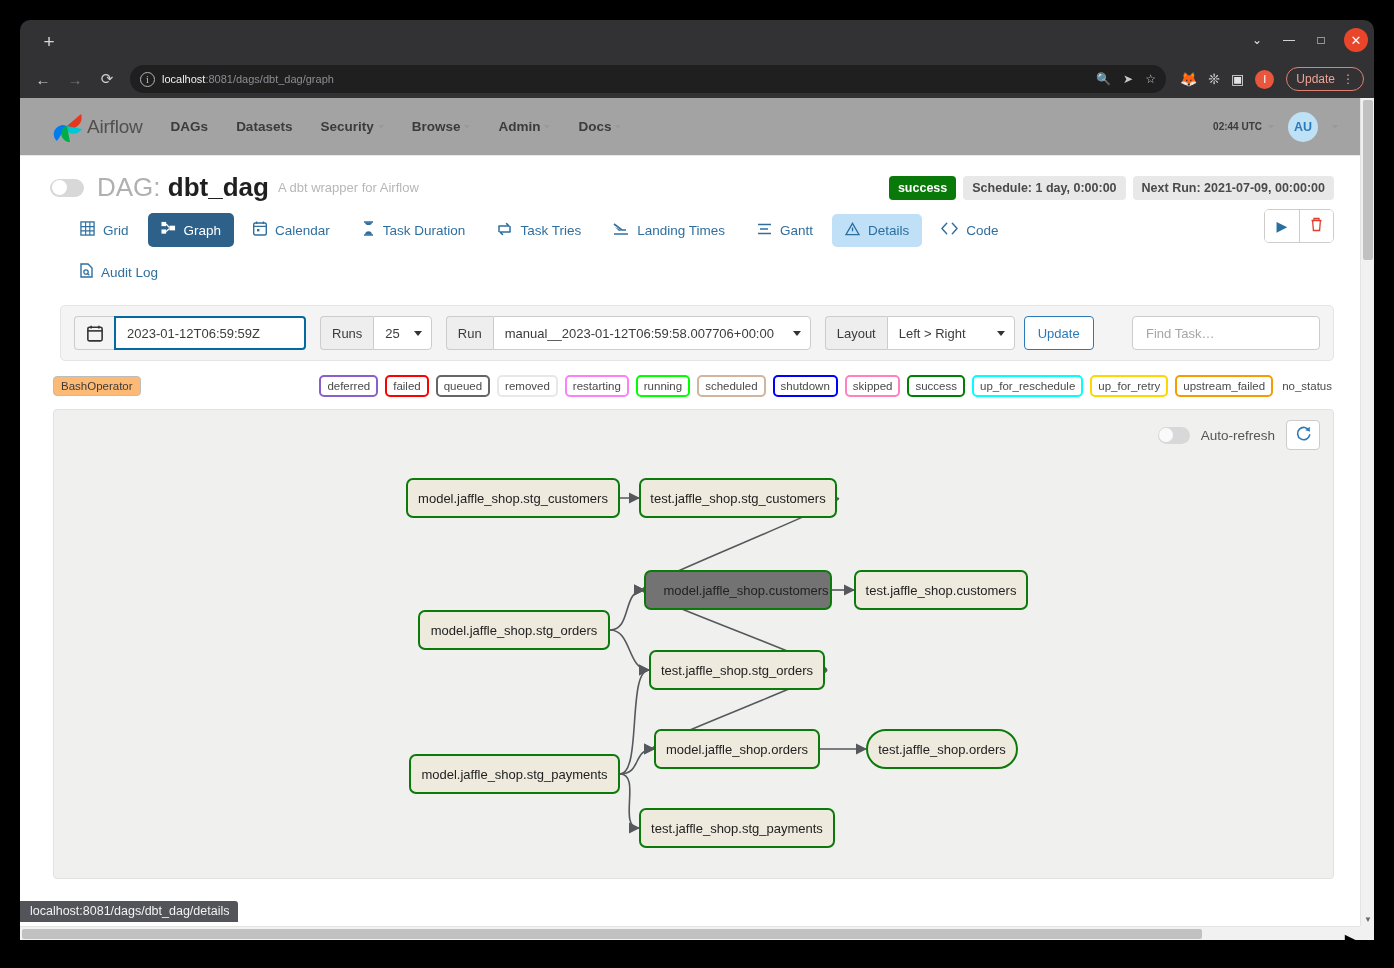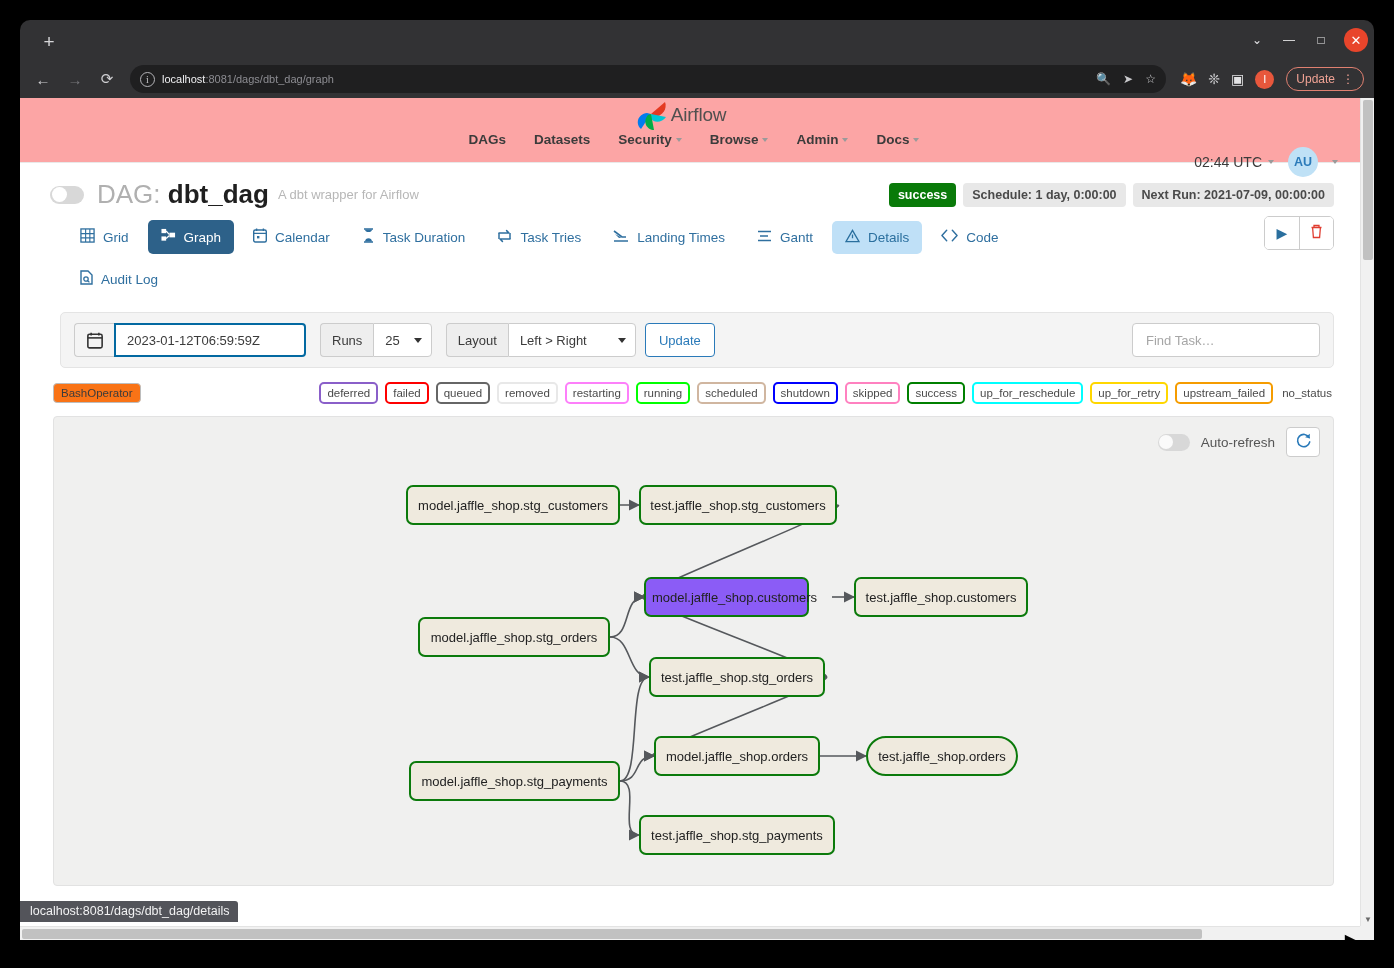--- a/index.html
+++ b/index.html
@@ -115,39 +115,38 @@
     width: 1354px; height: 842px;
     background: #fff;
     overflow: hidden;
   }
   .page {
     position: absolute; left: 0; top: 0;
     width: 1340px; height: 842px; background: #fff;
   }
 
   .af-nav {
-    height: 65px; display: flex; align-items: center;
-    padding: 0 22px 0 30px; background: #fca5a5;
+    height: 58px; display: flex; align-items: center;
+    padding: 0 22px 0 30px; background: #a3a3a3;
     border-bottom: 1px solid #e9e9e9;
-    flex-direction: column;
   }
   .af-logo { display: flex; align-items: center; gap: 3px; margin-right: 28px; }
   .af-logo-text { font-size: 19px; color: #51504f; letter-spacing: -0.2px;}
   .af-menu { display: flex; align-items: center; gap: 28px; }
   .af-menu-item {
     font-size: 13.5px; color: #3b3b3b; font-weight: bold;
     display: flex; align-items: center; gap: 4px;
   }
   .caret {
     width: 0; height: 0; border-left: 3.5px solid transparent;
     border-right: 3.5px solid transparent; border-top: 4px solid #9a9a9a;
     display: inline-block;
   }
   .af-nav-right { margin-left: auto; display: flex; align-items: center; gap: 14px;}
-  .af-clock { font-size: 14px; color: #3b3b3b; font-weight: normal; display:flex; align-items:center; gap:6px;}
+  .af-clock { font-size: 10px; color: #3b3b3b; font-weight: bold; display:flex; align-items:center; gap:6px;}
   .af-avatar {
     width: 30px; height: 30px; border-radius: 50%;
     background: #bfe1f6; color: #2a7ab9; font-size: 12.5px;
     font-weight: bold; display: flex; align-items: center; justify-content: center;
   }
 
   .dag-header {
     padding: 16px 26px 0 30px;
     display: flex; align-items: center;
   }
@@ -233,21 +232,21 @@
     background: #fff; color: #a6a6a6; font-size: 13px;
     display: flex; align-items: center; padding: 0 13px;
     width: 188px; margin-left: auto;
   }
 
   .legend-row {
     margin: 14px 26px 0 33px; display: flex; align-items: center;
     gap: 7px; font-size: 11.5px;
   }
   .op-badge {
-    border: 1px solid #bdbdbd; background: #f97316; color: #3b3b3b;
+    border: 1px solid #bdbdbd; background: #fdba74; color: #3b3b3b;
     border-radius: 4px; padding: 3px 7px; font-size: 11.5px;
   }
   .legend-items { margin-left: auto; display: flex; align-items: center; gap: 7px;}
   .st-badge {
     border: 2px solid #999; border-radius: 5px; background: #fff;
     padding: 2px 6px; font-size: 11.5px; color: #4a4a4a; line-height: 1.25;
   }
   .st-plain { font-size: 11.5px; color: #4a4a4a; padding: 2px 2px; }
 
   .graph-wrap {
@@ -522,20 +521,27 @@
           <div class="date-input">2023-01-12T06:59:59Z</div>
         </div>
         <div class="grp" style="margin-left:14px">
           <div class="ig-addon l">Runs</div>
           <div class="ig-select">
             <span>25</span>
             <i class="sel-caret"></i>
           </div>
         </div>
         <div class="grp" style="margin-left:14px">
+          <div class="ig-addon l">Run</div>
+          <div class="ig-select" style="width:318px;justify-content:space-between">
+            <span>manual__2023-01-12T06:59:58.007706+00:00</span>
+            <i class="sel-caret"></i>
+          </div>
+        </div>
+        <div class="grp" style="margin-left:14px">
           <div class="ig-addon l">Layout</div>
           <div class="ig-select" style="width:128px;justify-content:space-between">
             <span>Left &gt; Right</span>
             <i class="sel-caret"></i>
           </div>
         </div>
         <div class="update-btn">Update</div>
         <div class="find-input">Find Task…</div>
       </div>
 
@@ -594,21 +600,21 @@
             </g>
         </svg>
 
         <div id="node-layer">
             <div class="gnode" style="left: 352px; top: 68px; width: 214px; height: 40px; border-color: rgb(11, 122, 11); background: rgb(239, 234, 222);">
               <span>model.jaffle_shop.stg_customers</span>
             </div>
             <div class="gnode" style="left: 585px; top: 68px; width: 198px; height: 40px; border-color: rgb(11, 122, 11); background: rgb(239, 234, 222);">
               <span>test.jaffle_shop.stg_customers</span>
             </div>
-            <div class="gnode" style="left: 590px; top: 160px; width: 165px; height: 40px; border-color: rgb(11, 122, 11); background: #8b5cf6; padding-left: 16px;">
+            <div class="gnode" style="left: 590px; top: 160px; width: 188px; height: 40px; border-color: rgb(11, 122, 11); background: #737373; padding-left: 16px;">
               <span>model.jaffle_shop.customers</span>
             </div>
             <div class="gnode" style="left: 800px; top: 160px; width: 174px; height: 40px; border-color: rgb(11, 122, 11); background: rgb(239, 234, 222);">
               <span>test.jaffle_shop.customers</span>
             </div>
             <div class="gnode" style="left: 364px; top: 200px; width: 192px; height: 40px; border-color: rgb(11, 122, 11); background: rgb(239, 234, 222);">
               <span>model.jaffle_shop.stg_orders</span>
             </div>
             <div class="gnode" style="left: 595px; top: 240px; width: 176px; height: 40px; border-color: rgb(11, 122, 11); background: rgb(239, 234, 222);">
               <span>test.jaffle_shop.stg_orders</span>

